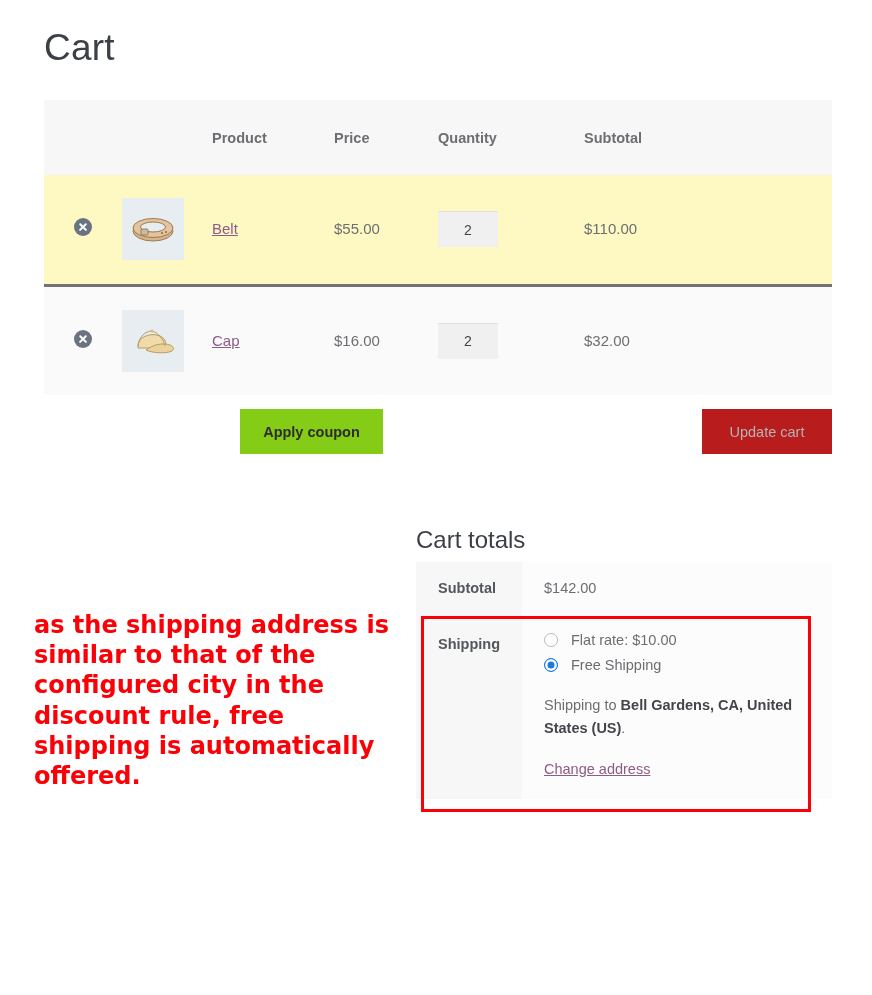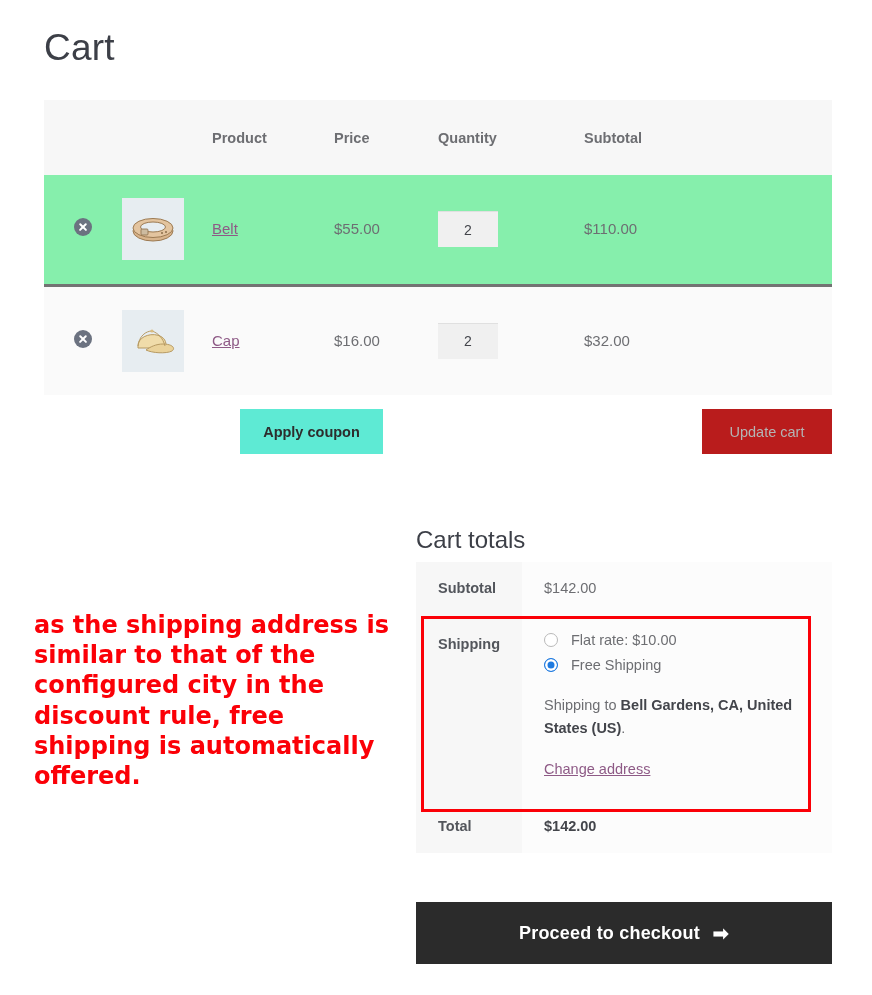--- a/index.html
+++ b/index.html
@@ -46,21 +46,21 @@
     padding-left: 0;
   }
   .col-remove { width: 78px; }
   .col-thumb  { width: 90px; }
   .col-name   { width: 122px; }
   .col-price  { width: 104px; }
   .col-qty    { width: 146px; }
   .col-sub    { width: 248px; }
 
   .cart-table tbody tr { height: 110px; }
-  .row-a { background: #86efac; }
+  .row-a { background: #fef9c3; }
   .row-b { background: #fafafa; }
   .cart-table tbody tr + tr td { border-top: 3px solid #737373; }
 
   .remove-cell { text-align: left; padding-left: 30px !important; }
   .remove-btn {
     display: inline-block;
     width: 18px; height: 18px;
     border-radius: 50%;
     background: #6b7280;
     position: relative;
@@ -118,21 +118,21 @@
     border-top: 1px solid #e2e2e2;
     padding: 0 12px;
     font-size: 14.5px;
     font-family: "Liberation Sans", sans-serif;
     color: #43454b;
   }
   .coupon-input::placeholder { color: #9a9a9a; }
   .apply-btn {
     position: absolute; left: 196px; top: 0;
     width: 143px; height: 45px;
-    background: #5eead4;
+    background: #84cc16;
     border: 0;
     font-family: "Liberation Sans", sans-serif;
     font-size: 14.5px;
     font-weight: bold;
     color: #2d2d2d;
     cursor: pointer;
   }
   .update-btn {
     position: absolute; right: 0; top: 0;
     width: 130px; height: 45px;
@@ -381,27 +381,19 @@
           <div class="ship-option">
             <span class="radio checked"></span>
             <span class="ship-option-label">Free Shipping</span>
           </div>
           <div class="ship-dest">
             <span>Shipping to </span><b>Bell Gardens, CA, United States (US)</b><span>.</span>
           </div>
           <span class="change-addr">Change address</span>
         </td>
       </tr>
-      <tr class="row-total">
-        <th>Total</th>
-        <td>$142.00</td>
-      </tr>
     </tbody>
   </table>
 
   <div class="highlight-box"></div>
 
-  <button class="checkout-btn">
-    <span>Proceed to checkout</span>
-    <span class="arrow-glyph">➡</span>
-  </button>
 
 </div>
 
 </body></html>

